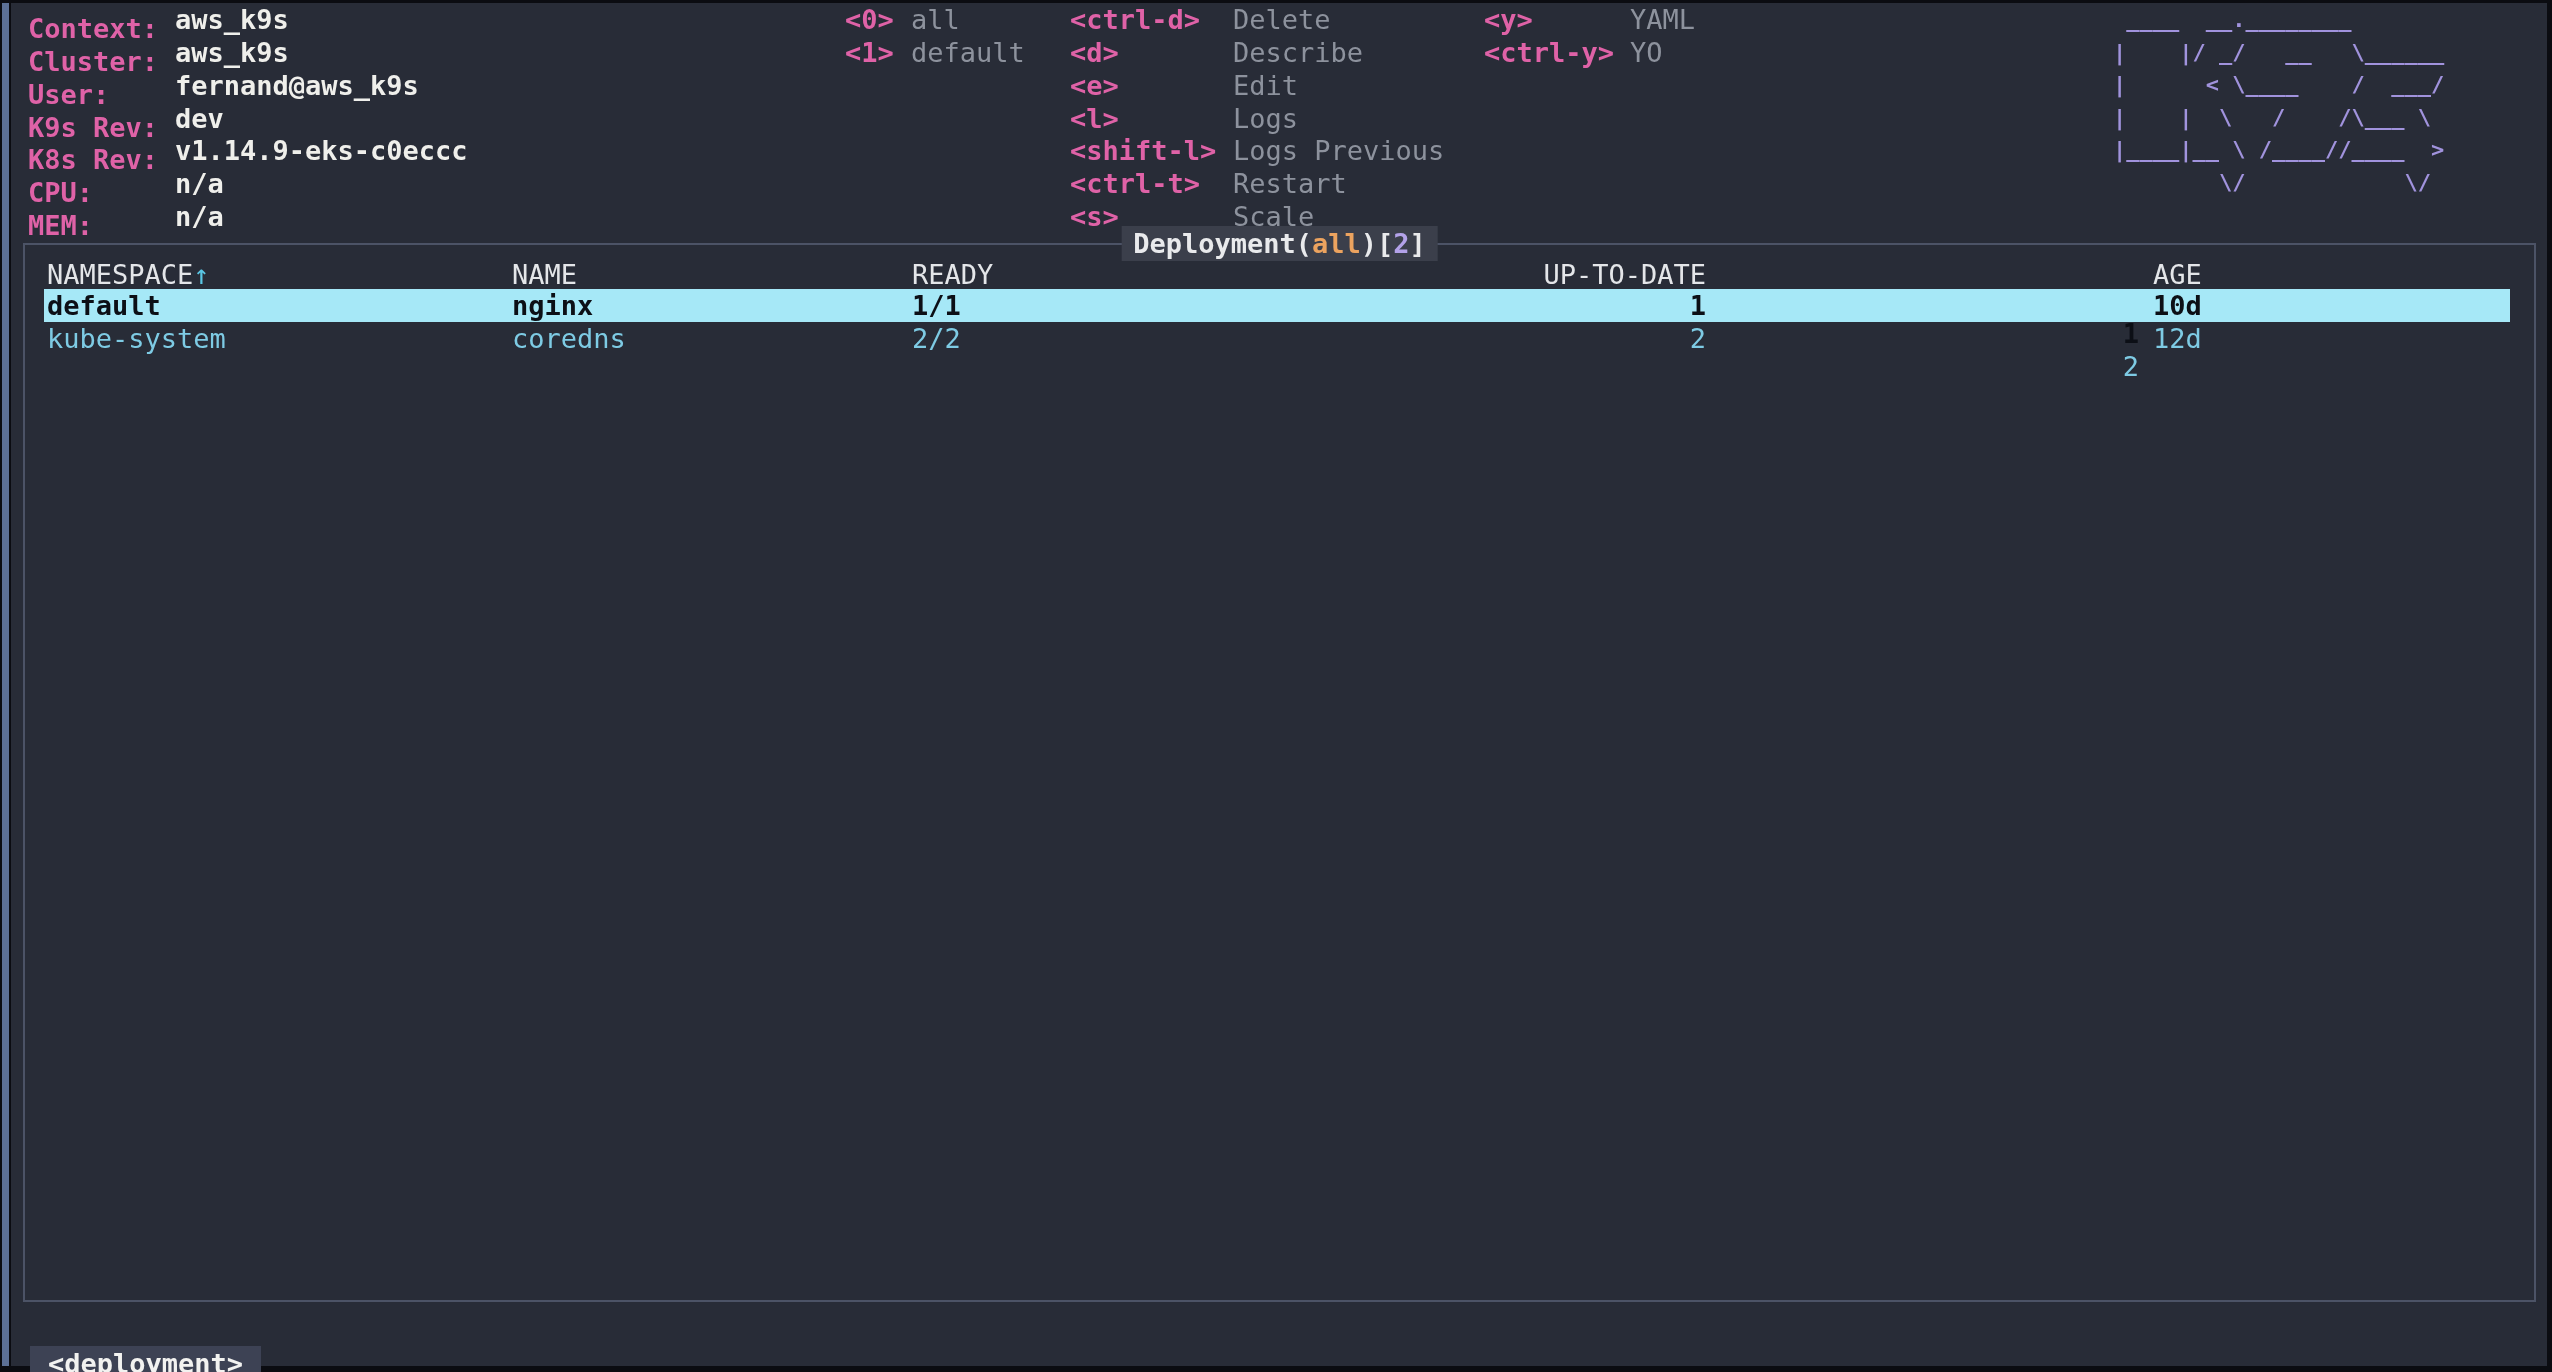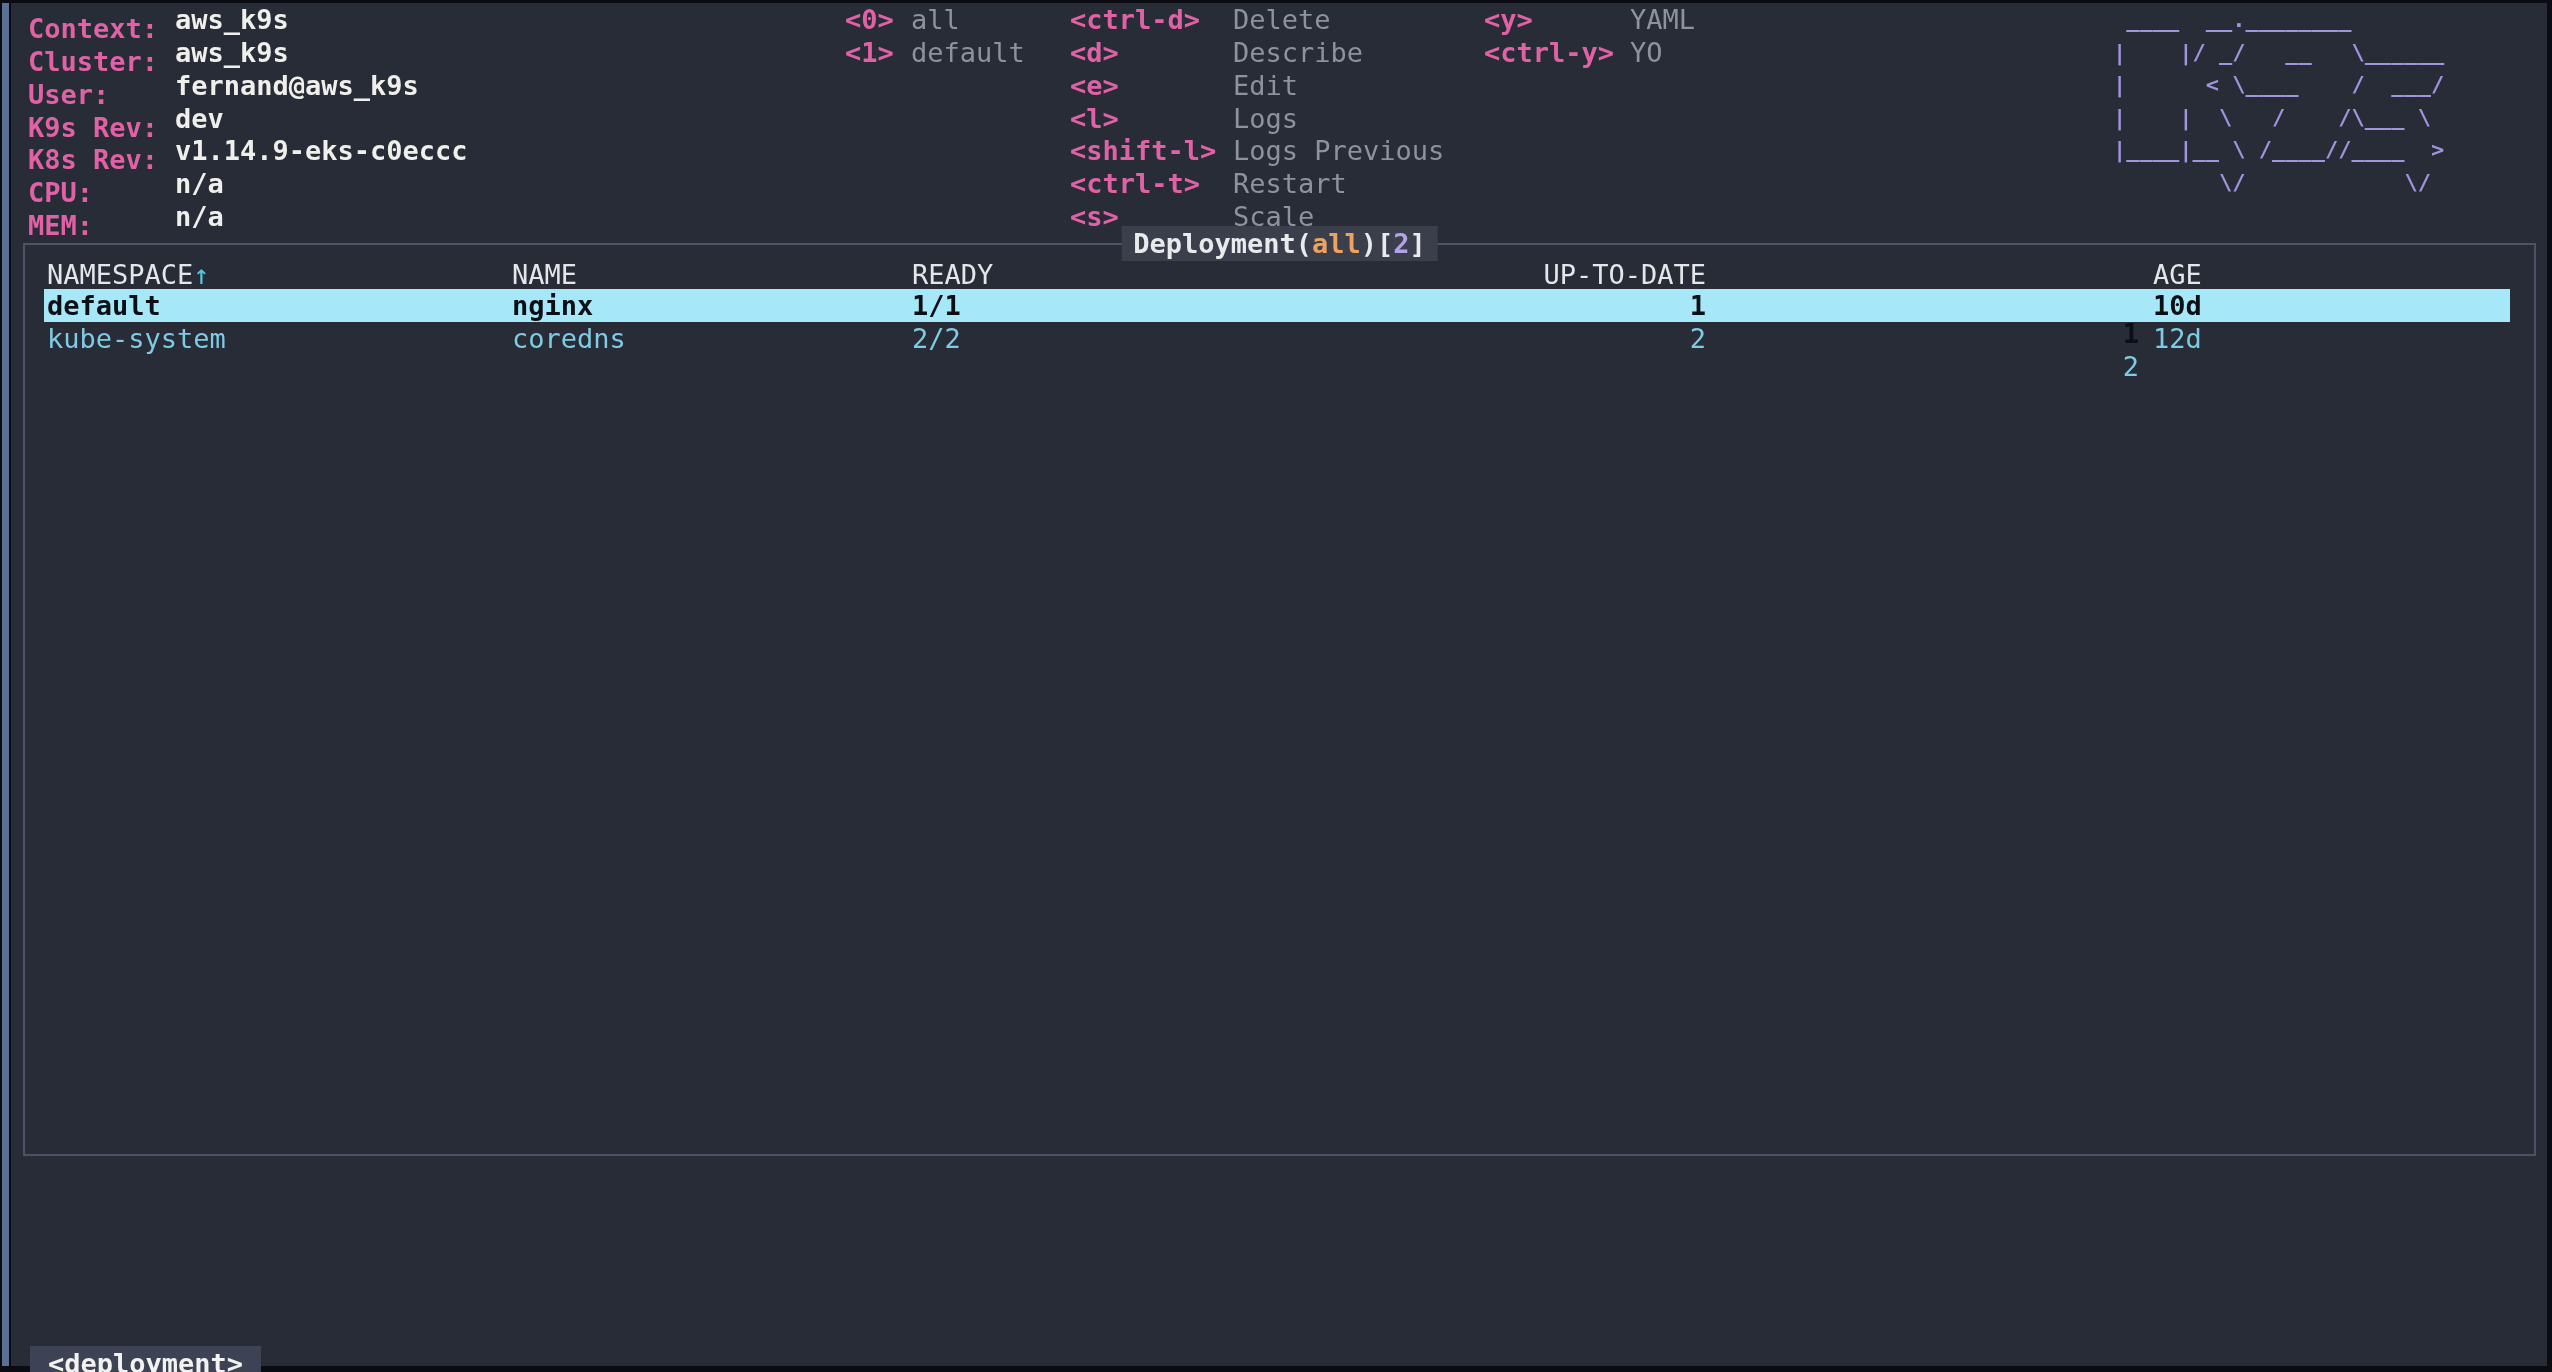--- a/index.html
+++ b/index.html
@@ -21,21 +21,21 @@
 
   .hk-key   { color:#df62a7; font-weight:bold; }
   .hk-label { color:#8d929d; }
   .k1 { left:845px; }  .l1 { left:911px; }
   .k2 { left:1070px; } .l2 { left:1233px; }
   .k3 { left:1484px; } .l3 { left:1630px; }
 
   .logo { position:absolute; left:2113px; top:4px; color:#a193dd; font-weight:bold;
           line-height:32.5px; white-space:pre; font-size:22px; }
 
-  .panel { position:absolute; left:23px; top:243px; width:2513px; height:913px;
+  .panel { position:absolute; left:23px; top:243px; width:2513px; height:1059px;
            border:2px solid #4c5366; }
   .panel-title {
     position:absolute; left:50%; top:-19px; transform:translateX(-50%);
     height:35px; line-height:35px; padding:0 12px; background:#3b3f4b;
     font-weight:bold; white-space:pre;
   }
   .t-res   { color:#e9eaec; }
   .t-ns    { color:#eca35f; }
   .t-count { color:#b3a2e9; }
 

